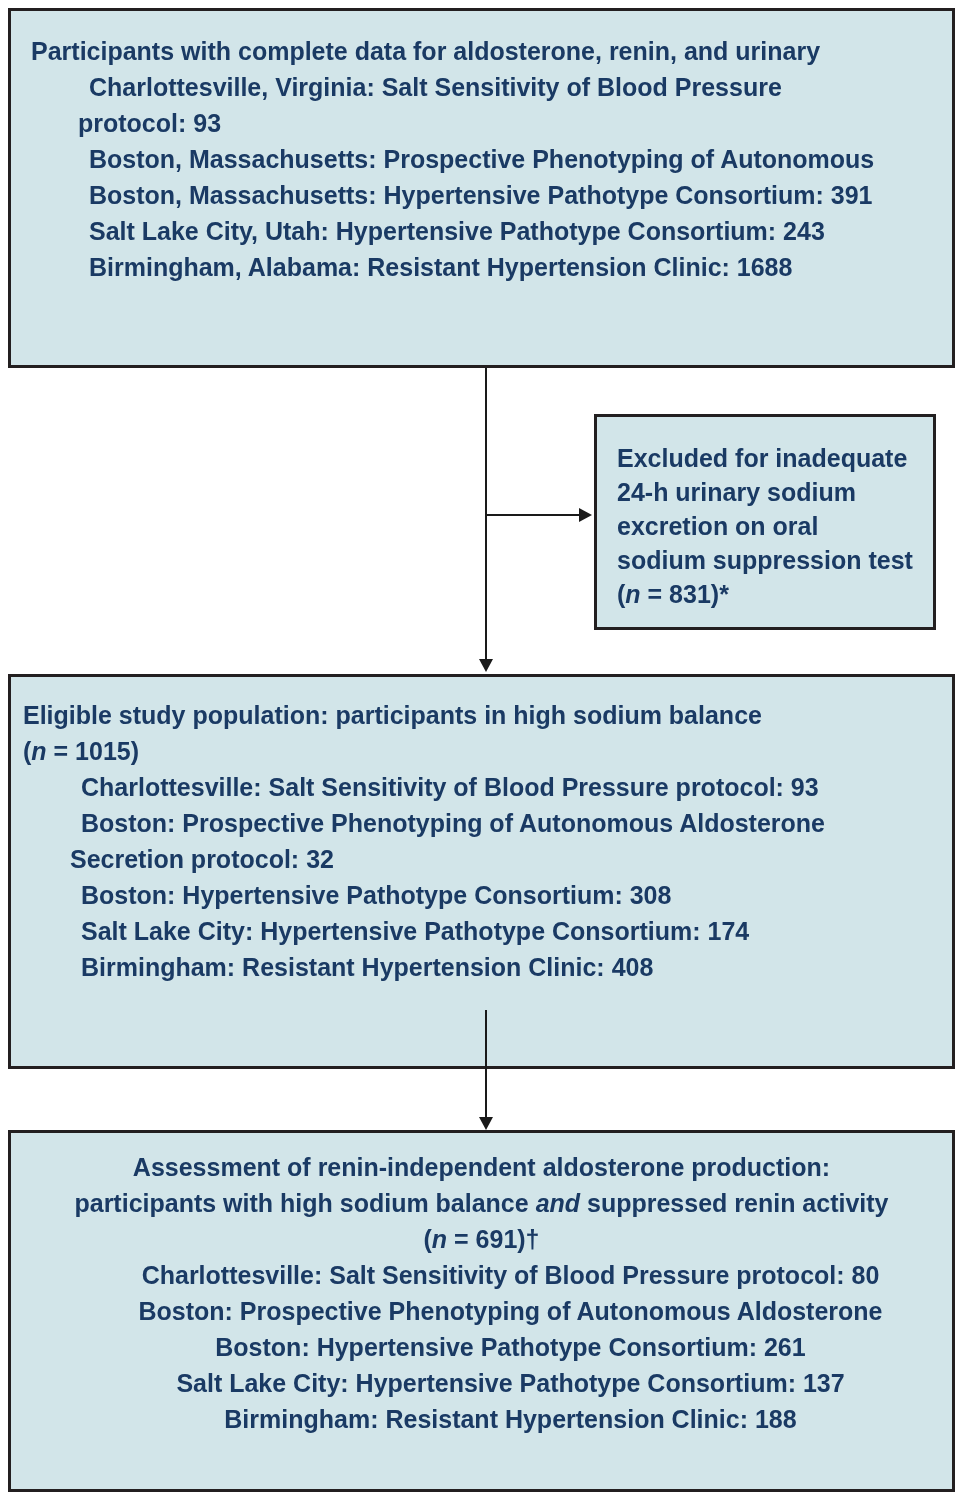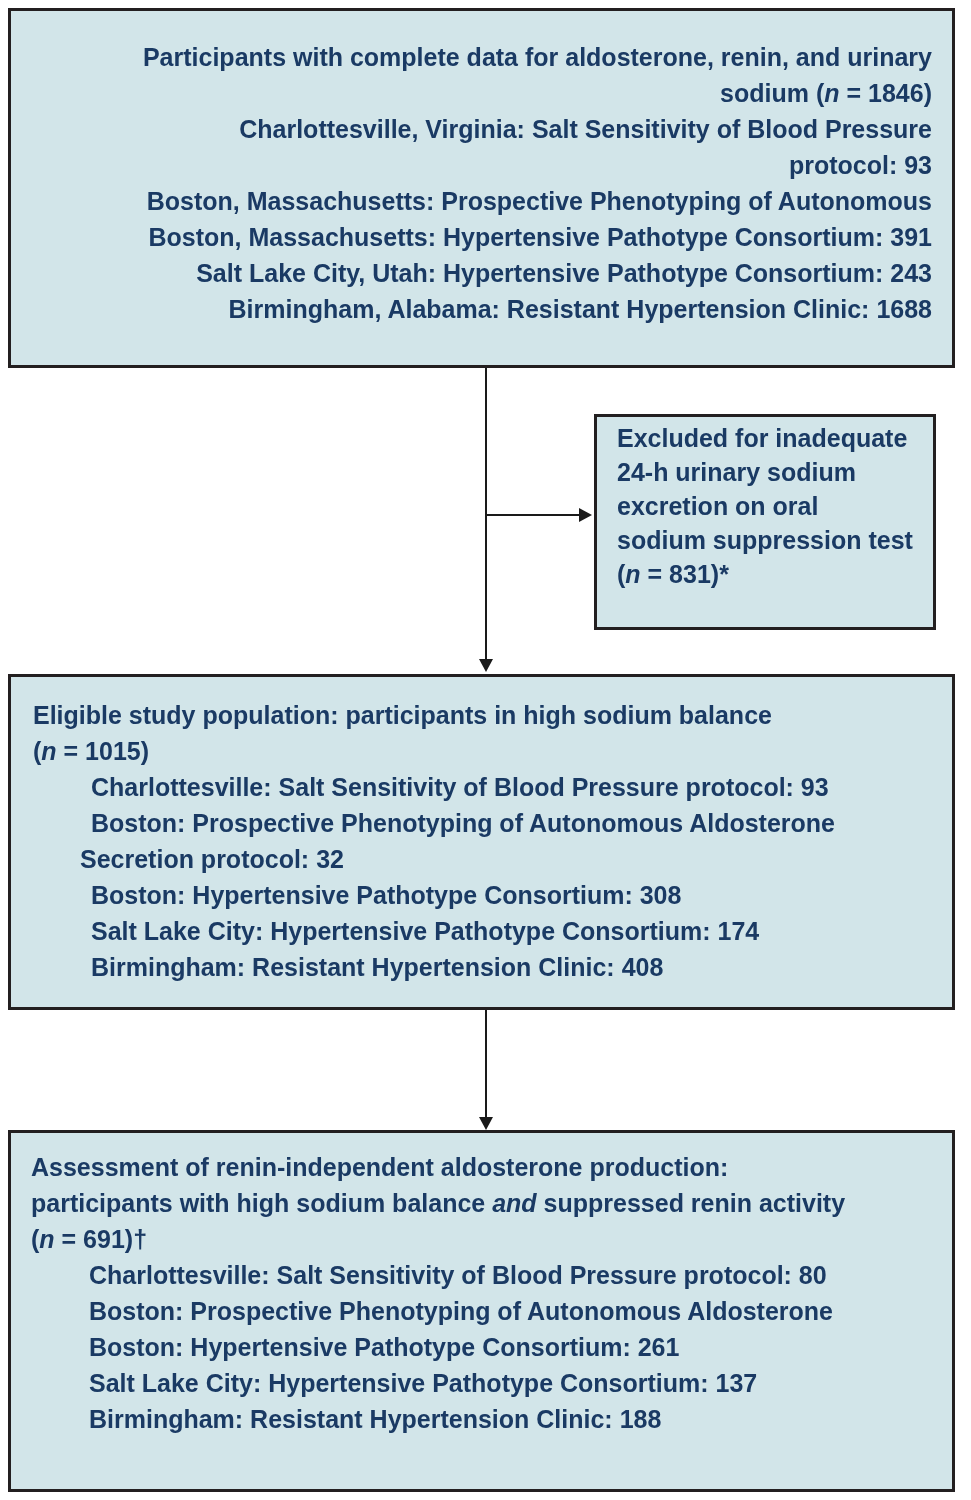--- a/index.html
+++ b/index.html
@@ -27,24 +27,24 @@
     font-size:25px;
     line-height:36px;
   }
   .box .line{white-space:nowrap;}
   .box .line span{white-space:pre;}
   .it{font-style:italic;}
   .indent-0{margin-left:0;}
   .indent-1{margin-left:58px;}
   .indent-2{margin-left:47px;}
 
-  .box-enrollment{left:8px;top:8px;width:947px;height:360px;padding:28px 20px;text-align:right;}
-  .box-excluded{left:594px;top:414px;width:342px;height:216px;padding:4px 20px;line-height:34px;}
-  .box-eligible{left:8px;top:674px;width:947px;height:336px;padding:20px 22px;}
-  .box-assessment{left:8px;top:1130px;width:947px;height:362px;padding:16px 20px;}
+  .box-enrollment{left:8px;top:8px;width:947px;height:360px;padding:22px 20px;}
+  .box-excluded{left:594px;top:414px;width:342px;height:216px;padding:24px 20px;line-height:34px;}
+  .box-eligible{left:8px;top:674px;width:947px;height:395px;padding:20px 12px;}
+  .box-assessment{left:8px;top:1130px;width:947px;height:362px;padding:16px 20px;text-align:center;}
 
   .shaft-v{position:absolute;width:2px;background:var(--arrow);}
   .shaft-h{position:absolute;height:2px;background:var(--arrow);}
   .head-down{
     position:absolute;width:0;height:0;
     border-left:7px solid transparent;
     border-right:7px solid transparent;
     border-top:13px solid var(--arrow);
   }
   .head-right{
@@ -60,21 +60,20 @@
   .arrow2-shaft{left:485px;top:1010px;height:108px;}
   .arrow2-head{left:479px;top:1117px;}
 </style>
 </head>
 <body>
 
 <div class="canvas">
 
   <div class="box box-enrollment">
       <div class="line indent-0"><span>Participants with complete data for aldosterone, renin, and urinary</span></div>
-      <div class="line indent-0"><span>sodium (</span><span class="it">n</span><span> = 1846)</span></div>
       <div class="line indent-1"><span>Charlottesville, Virginia: Salt Sensitivity of Blood Pressure</span></div>
       <div class="line indent-2"><span>protocol: 93</span></div>
       <div class="line indent-1"><span>Boston, Massachusetts: Prospective Phenotyping of Autonomous</span></div>
       <div class="line indent-1"><span>Boston, Massachusetts: Hypertensive Pathotype Consortium: 391</span></div>
       <div class="line indent-1"><span>Salt Lake City, Utah: Hypertensive Pathotype Consortium: 243</span></div>
       <div class="line indent-1"><span>Birmingham, Alabama: Resistant Hypertension Clinic: 1688</span></div>
     </div>
 
   <div class="shaft-v arrow1-shaft"></div>
   <div class="head-down arrow1-head"></div>

